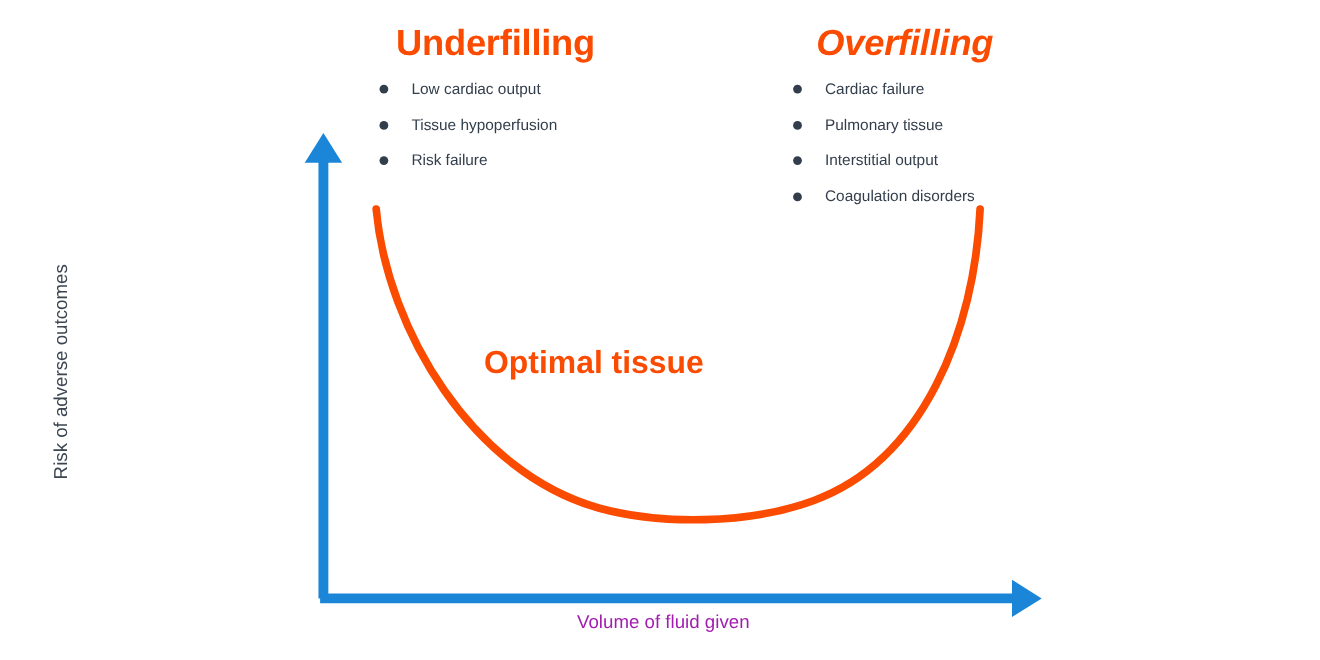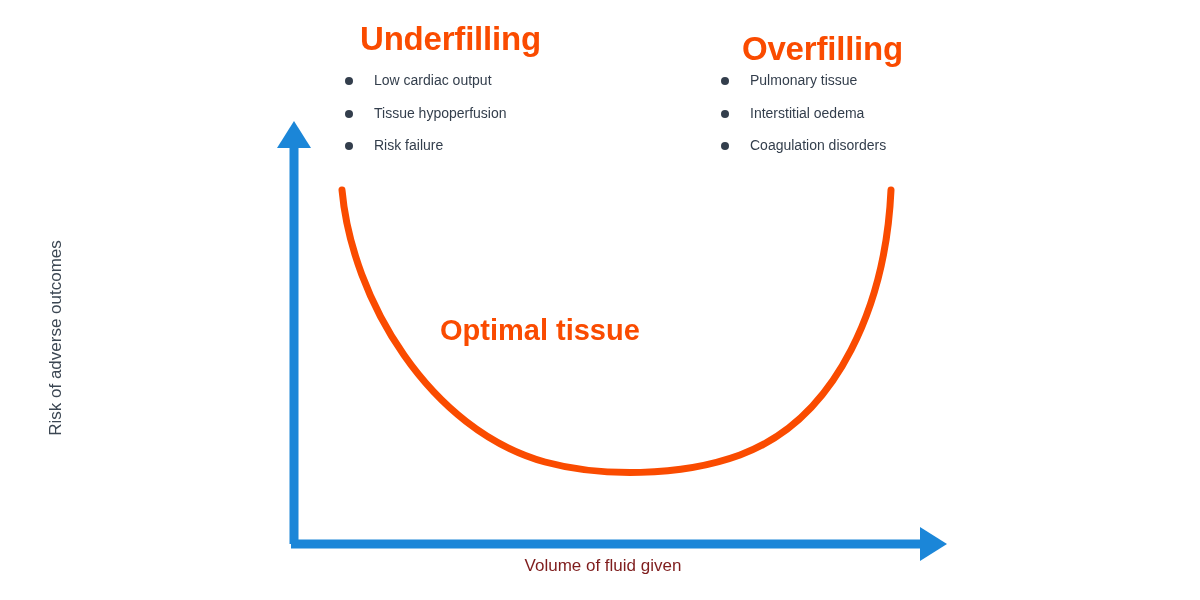--- a/index.html
+++ b/index.html
@@ -21,21 +21,21 @@
   .col-heading {
     position: absolute;
     font-size: 33px;
     font-weight: bold;
     color: #fa4b00;
     letter-spacing: -0.2px;
     white-space: nowrap;
     line-height: 1;
   }
   #heading-underfilling { left: 360px; top: 22px; }
-  #heading-overfilling  { left: 742px; top: 32px; }
+  #heading-overfilling  { left: 742px; top: 22px; font-style: italic; }
 
   
   .bullet-list {
     position: absolute;
     list-style: none;
     margin: 0;
     padding: 0;
   }
   #list-underfilling { left: 339px; top: 64px; }
   #list-overfilling  { left: 715px; top: 64px; }
@@ -79,21 +79,21 @@
     color: #3b4652;
     white-space: nowrap;
   }
   #x-axis-title {
     position: absolute;
     left: 393px;
     top: 556px;
     width: 420px;
     text-align: center;
     font-size: 17px;
-    color: #7f1d1d;
+    color: #a21caf;
     white-space: nowrap;
   }
 
   
   #curve-label {
     position: absolute;
     left: 440px;
     top: 303px;
     width: 360px;
     font-size: 29px;
@@ -123,25 +123,29 @@
     </li>
     <li class="bullet-item">
       <span class="bullet-dot"></span>
       <span>Risk failure</span>
     </li>
   </ul>
 
   <ul class="bullet-list" id="list-overfilling">
     <li class="bullet-item">
       <span class="bullet-dot"></span>
+      <span>Cardiac failure</span>
+    </li>
+    <li class="bullet-item">
+      <span class="bullet-dot"></span>
       <span>Pulmonary tissue</span>
     </li>
     <li class="bullet-item">
       <span class="bullet-dot"></span>
-      <span>Interstitial oedema</span>
+      <span>Interstitial output</span>
     </li>
     <li class="bullet-item">
       <span class="bullet-dot"></span>
       <span>Coagulation disorders</span>
     </li>
   </ul>
 
   <svg id="chart-svg" viewBox="0 0 1200 600">
 
     <line x1="294" y1="544" x2="294" y2="146" stroke="#1b86d8" stroke-width="9"></line>

